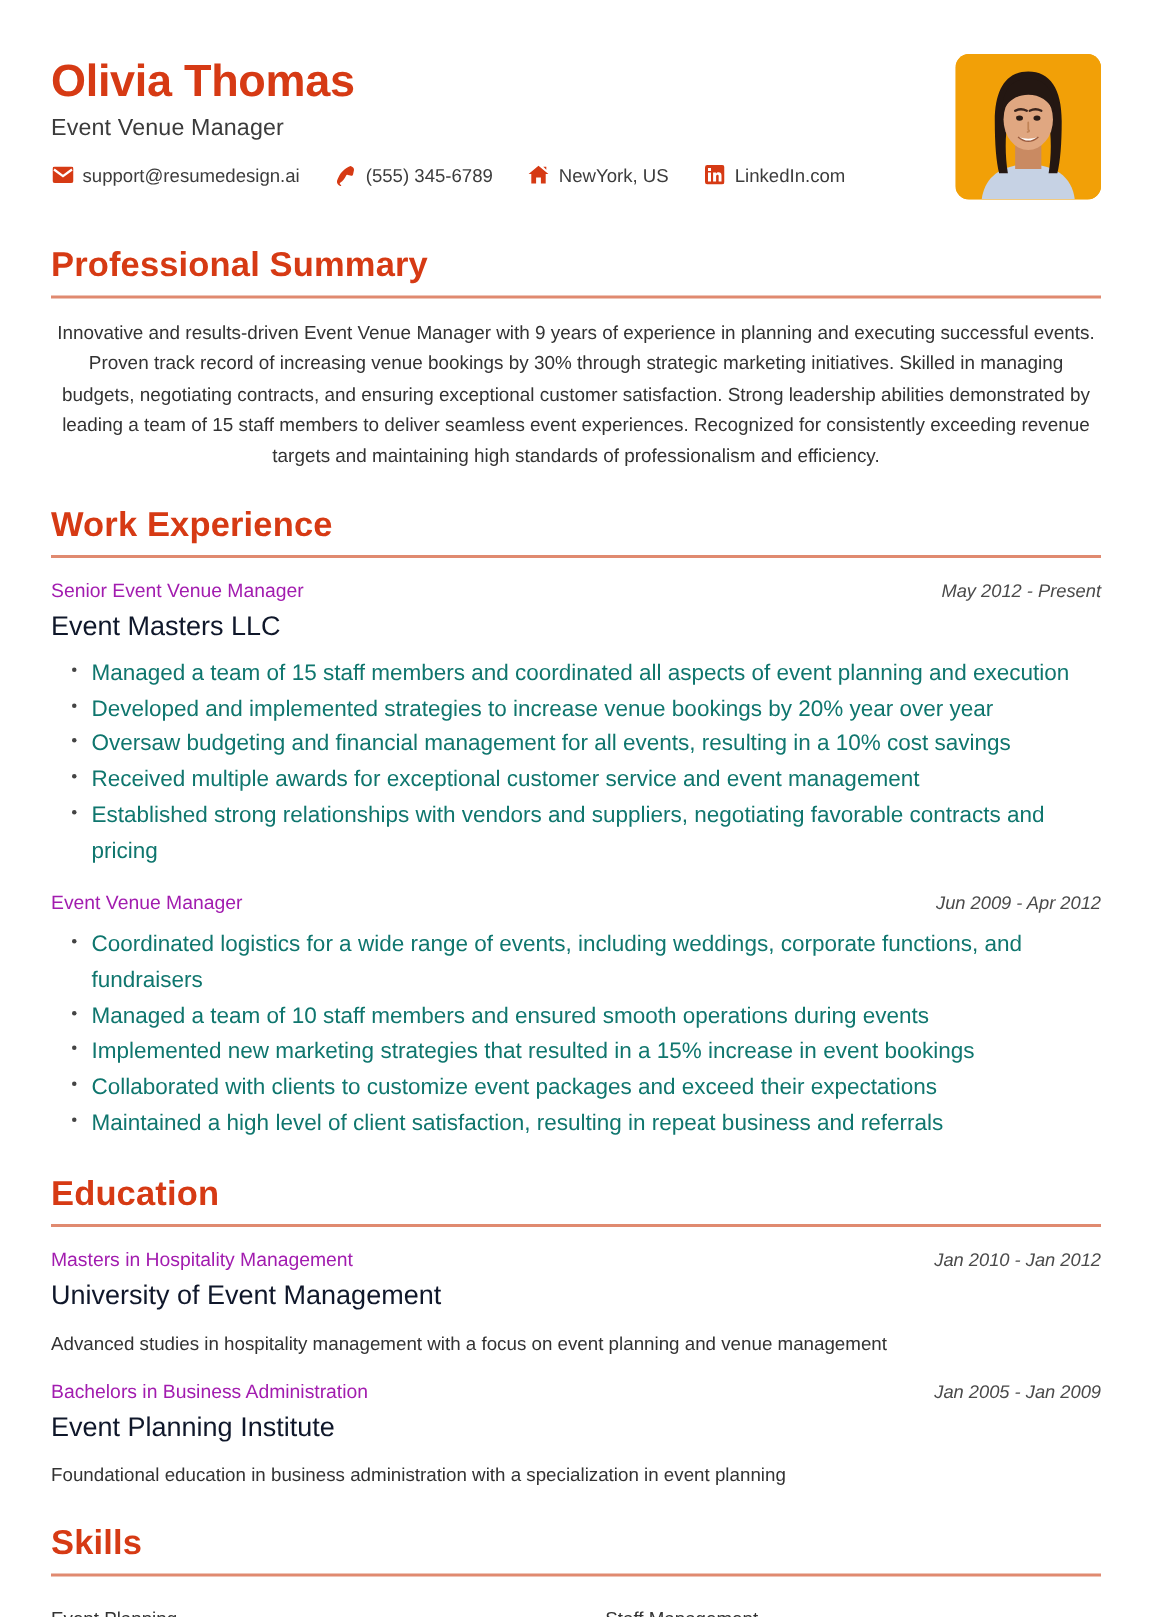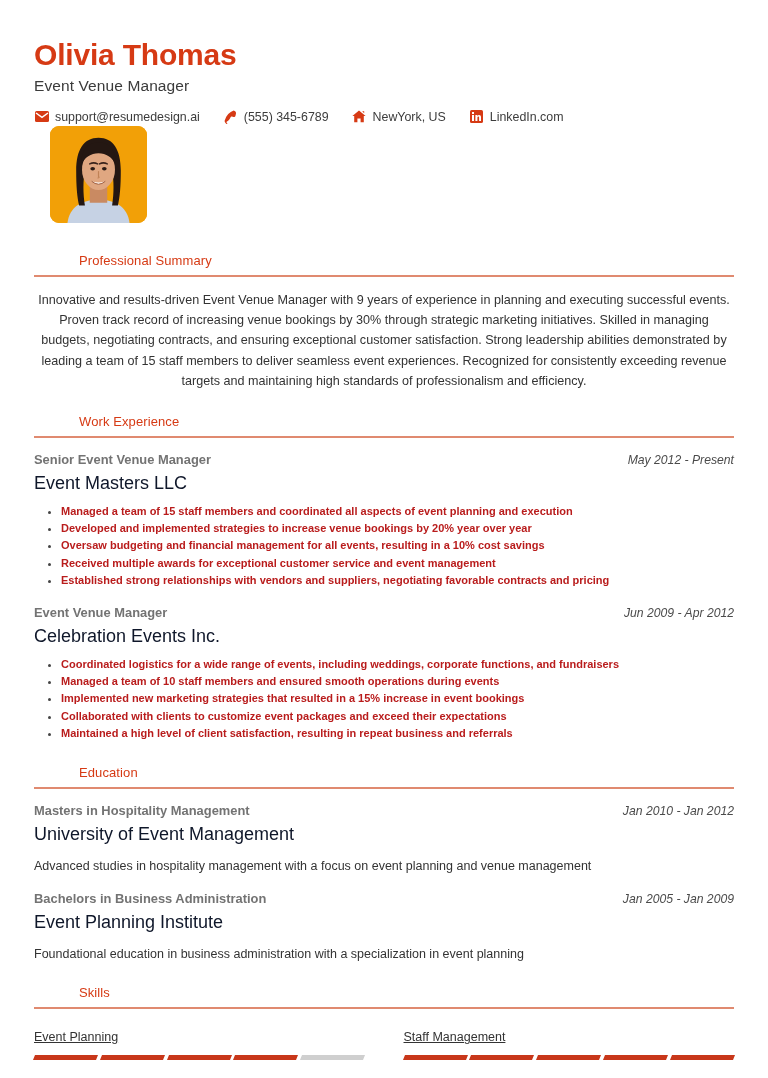--- a/index.html
+++ b/index.html
@@ -22,21 +22,20 @@
     padding: 34px 34px 10px 34px;
     position: relative;
   }
 
   
   .header {
     display: flex;
     align-items: flex-start;
     justify-content: space-between;
     padding-bottom: 8px;
-    flex-direction: column;
   }
 
   .header-left { flex: 1 1 auto; padding-top: 4px; }
 
   .name {
     font-size: 30px;
     font-weight: 700;
     color: #D63A14;
     letter-spacing: -0.2px;
     line-height: 1.12;
@@ -90,26 +89,25 @@
     margin-top: 2px;
     position: relative;
     background: #F2A007;
   }
   .photo svg { display: block; width: 100%; height: 100%; }
 
   
   .section { margin-top: 22px; }
 
   .section-title {
-    font-size: 13px;
-    font-weight: 400;
+    font-size: 23px;
+    font-weight: 700;
     color: #D63A14;
     letter-spacing: 0.1px;
     padding-bottom: 7px;
-    margin-left: 45px;
   }
 
   .section-rule {
     height: 2px;
     background: #E08A70;
     width: 100%;
     margin-bottom: 13px;
   }
 
   .summary-text {
@@ -125,22 +123,22 @@
 
   .entry-head {
     display: flex;
     align-items: baseline;
     justify-content: space-between;
     gap: 14px;
   }
 
   .entry-title {
     font-size: 12.9px;
-    font-weight: 700;
-    color: #737373;
+    font-weight: 400;
+    color: #a21caf;
     line-height: 1.4;
   }
 
   .entry-date {
     font-size: 12.2px;
     font-style: italic;
     color: #4a4a4a;
     white-space: nowrap;
     flex: 0 0 auto;
     text-align: right;
@@ -160,26 +158,25 @@
     line-height: 1.5;
   }
 
   .bullets {
     margin: 7px 0 0 0;
     padding-left: 27px;
     list-style: none;
   }
 
   .bullets li {
-    font-size: 11px;
+    font-size: 15px;
     line-height: 1.58;
-    color: #b91c1c;
+    color: #0f766e;
     position: relative;
     padding-left: 0;
-    font-weight: bold;
   }
 
   .bullets li::before {
     content: "";
     position: absolute;
     left: -13px;
     top: 8px;
     width: 3px;
     height: 3px;
     border-radius: 50%;
@@ -333,21 +330,20 @@
         <li>Received multiple awards for exceptional customer service and event management</li>
         <li>Established strong relationships with vendors and suppliers, negotiating favorable contracts and pricing</li>
       </ul>
     </div>
 
     <div class="entry">
       <div class="entry-head">
         <div class="entry-title">Event Venue Manager</div>
         <div class="entry-date">Jun 2009 - Apr 2012</div>
       </div>
-      <div class="entry-org">Celebration Events Inc.</div>
       <ul class="bullets">
         <li>Coordinated logistics for a wide range of events, including weddings, corporate functions, and fundraisers</li>
         <li>Managed a team of 10 staff members and ensured smooth operations during events</li>
         <li>Implemented new marketing strategies that resulted in a 15% increase in event bookings</li>
         <li>Collaborated with clients to customize event packages and exceed their expectations</li>
         <li>Maintained a high level of client satisfaction, resulting in repeat business and referrals</li>
       </ul>
     </div>
   </div>
 

